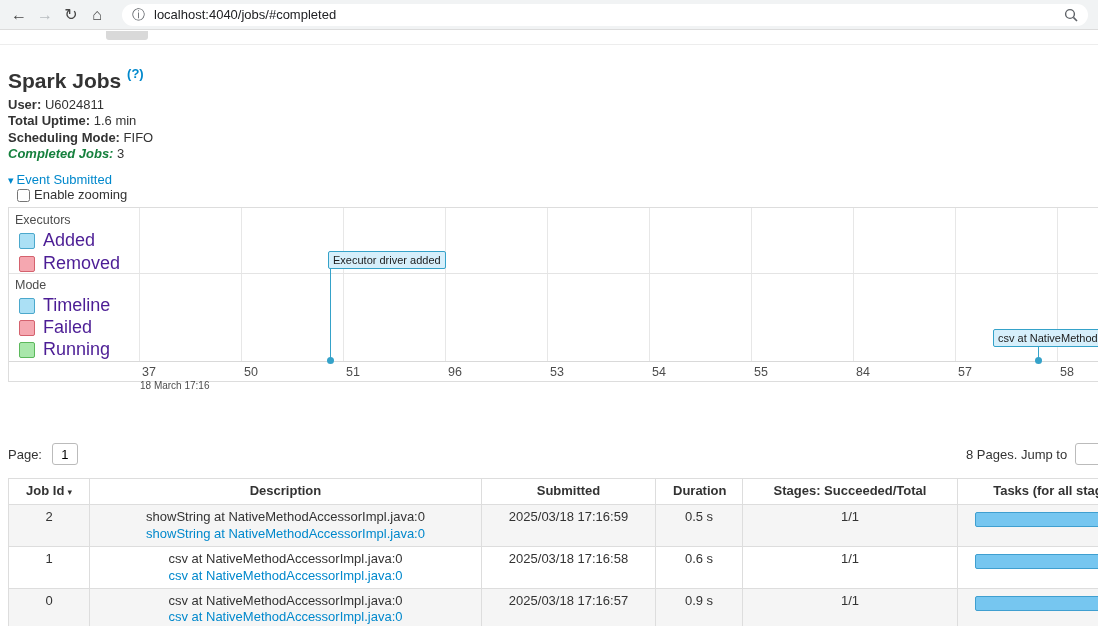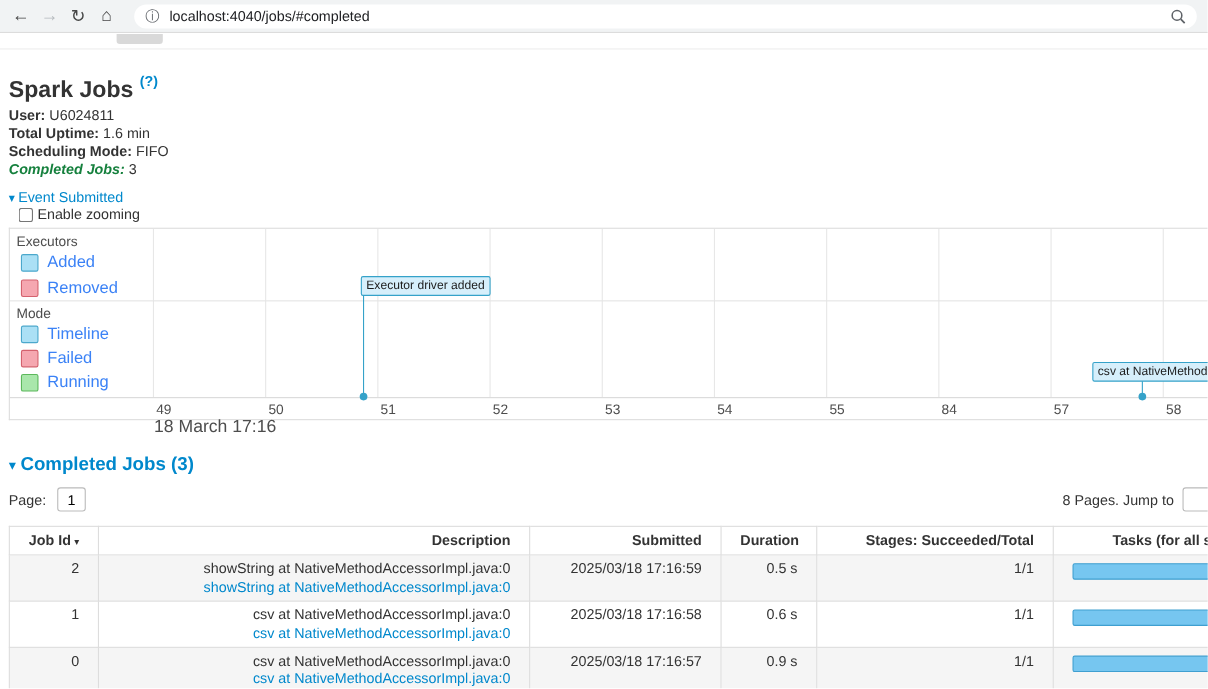--- a/index.html
+++ b/index.html
@@ -32,45 +32,45 @@
   .zoom-row{position:absolute;left:6px;top:187px;font-size:13px;display:flex;align-items:flex-end;margin-left:11px;}
   .zoom-row input{margin:0 4px 0 0;width:13px;height:13px;}
 
   
   .timeline{position:absolute;left:8px;top:207px;width:1090px;height:175px;
     border:1px solid #ddd;border-right:none;box-sizing:border-box;background:#fff;}
   .gl{position:absolute;top:0;width:1px;height:153px;background:#e7e7e7;}
   .tl-sep{position:absolute;left:0;top:65px;width:100%;height:1px;background:#e4e4e4;}
   .tl-axis{position:absolute;left:0;top:153px;width:100%;height:1px;background:#d9d9d9;}
   .tl-grouplabel{position:absolute;left:6px;font-size:12.5px;color:#4d4d4d;}
-  .legend{position:absolute;left:10px;display:flex;align-items:center;font-size:15px;color:#3b82f6;}
+  .legend{position:absolute;left:10px;display:flex;align-items:center;font-size:18px;color:#4c1d95;}
   .swatch{width:16px;height:16px;border-radius:2px;margin-right:8px;box-sizing:border-box;}
   .sw-blue{background:#abe0f5;border:1px solid #4ba8cc;}
   .sw-pink{background:#f5a7b0;border:1px solid #d4626e;}
   .sw-green{background:#a9e7ab;border:1px solid #5cb85c;}
   .tl-item{position:absolute;font-size:11px;color:#1c1c1c;background:#d6effb;border:1px solid #35a2c9;
     border-radius:2px;padding:1px 4px;white-space:nowrap;line-height:14px;}
   .stem{position:absolute;width:1px;background:#35a2c9;}
   .dot{position:absolute;width:7px;height:7px;border-radius:50%;background:#35a2c9;}
   .tick{position:absolute;top:157px;font-size:12.5px;color:#4d4d4d;}
-  .tl-date{position:absolute;left:131px;top:172px;font-size:16px;color:#4d4d4d;}
+  .tl-date{position:absolute;left:131px;top:172px;font-size:10px;color:#4d4d4d;}
 
   
   .section-header{position:absolute;left:8px;top:412px;font-size:17px;font-weight:bold;color:#0088cc;}
   .section-header .caret{font-size:13px;margin-right:4px;}
   .pager-left{position:absolute;left:8px;top:443px;font-size:13px;display:flex;align-items:center;}
   .pager-left input{width:20px;height:18px;margin-left:10px;border:1px solid #bbb;border-radius:3px;
     font-size:13px;text-align:center;font-family:inherit;}
   .pager-right{position:absolute;left:966px;top:443px;font-size:13px;display:flex;align-items:center;white-space:nowrap;}
   .pager-right input{width:48px;height:18px;margin-left:8px;border:1px solid #bbb;border-radius:3px;
     font-size:13px;text-align:center;font-family:inherit;}
 
   table.jobs{position:absolute;left:8px;top:478px;border-collapse:collapse;table-layout:fixed;
     width:1259px;font-size:13px;}
-  table.jobs th,table.jobs td{border:1px solid #ddd;padding:4px 17px;text-align:right;
+  table.jobs th,table.jobs td{border:1px solid #ddd;padding:4px 17px;text-align:center;
     vertical-align:top;line-height:16.4px;overflow:hidden;}
   table.jobs th{font-weight:bold;color:#333;background:#fff;cursor:pointer;white-space:nowrap;}
   table.jobs tbody tr:nth-child(odd){background:#f5f5f5;}
   .sort-arrow{font-size:9px;margin-left:3px;}
   .desc-link{display:block;color:#0088cc;}
   .pbar{height:15px;background:#76c6f0;border:1px solid #3f9fd0;border-radius:2px;margin-top:3px;box-sizing:border-box;}
 </style>
 </head>
 <body>
 
@@ -153,34 +153,33 @@
       </div>
 
     <div class="stem" style="left:321px;top:61px;height:89px"></div>
     <div class="dot" style="left:318px;top:149px"></div>
     <div class="tl-item" style="left:319px;top:43px">Executor driver added</div>
 
     <div class="stem" style="left:1029px;top:138px;height:12px"></div>
     <div class="dot" style="left:1026px;top:149px"></div>
     <div class="tl-item" style="left:984px;top:121px">csv at NativeMethod.</div>
 
-    <span class="tick" style="left:133px">49</span>
+    <span class="tick" style="left:133px">37</span>
     <span class="tick" style="left:235px">50</span>
     <span class="tick" style="left:337px">51</span>
-    <span class="tick" style="left:439px">52</span>
+    <span class="tick" style="left:439px">96</span>
     <span class="tick" style="left:541px">53</span>
     <span class="tick" style="left:643px">54</span>
     <span class="tick" style="left:745px">55</span>
     <span class="tick" style="left:847px">84</span>
     <span class="tick" style="left:949px">57</span>
     <span class="tick" style="left:1051px">58</span>
     <span class="tl-date">18 March 17:16</span>
   </div>
 
-  <div class="section-header"><span class="caret">▾</span><span>Completed Jobs (3)</span></div>
 
   <div class="pager-left">
     <span>Page:</span>
     <input type="text" value="1" style="">
   </div>
   <div class="pager-right">
     <span>8 Pages. Jump to</span>
     <input type="text" value="1" style="">
   </div>
 

